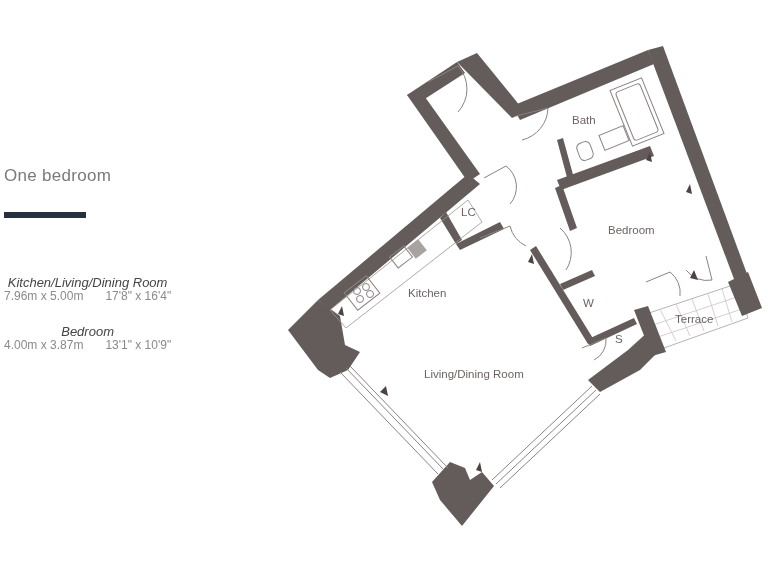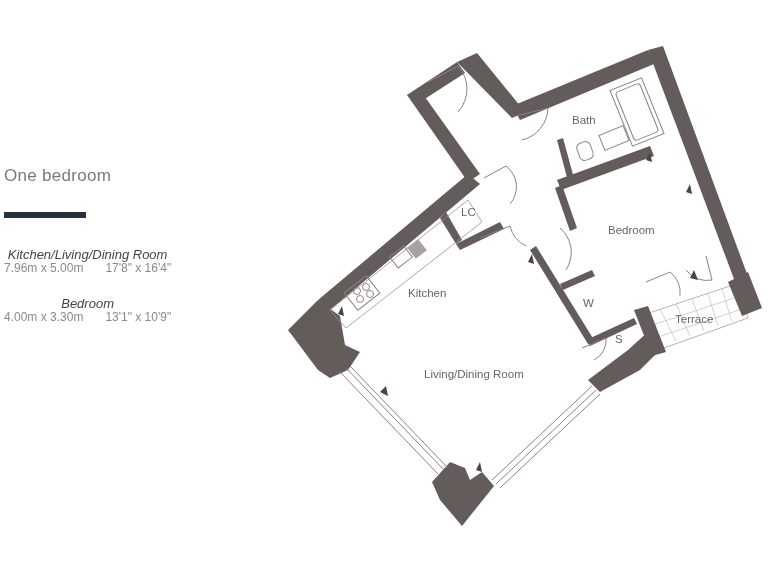--- a/index.html
+++ b/index.html
@@ -1,21 +1,21 @@
 <!DOCTYPE html>
 <html><head>
 <meta charset="utf-8">
 <style>
   html, body { margin:0; padding:0; background:#ffffff; }
   body { width:768px; height:576px; position:relative; overflow:hidden; font-family:"Liberation Sans", "DejaVu Sans", sans-serif; }
   .info { position:absolute; left:4px; top:166px; color:#666;text-align:center; }
   .title { font-size:17px; color:#7a7a7a; letter-spacing:0.3px; font-weight:300; }
   .rule { position:absolute; left:0; top:46px; width:82px; height:6px; background:#25313f; }
   .room-block { position:absolute; left:0; }
-  .room-name { font-size:13px; font-style:italic; color:#444; line-height:14px; }
+  .room-name { font-size:13px; font-style:italic; color:#444; line-height:14px;margin-top:28px; }
   .room-dims { font-size:12px; color:#8a8a8a; line-height:13px; white-space:pre; }
   .dim-imp { margin-left:22px; }
   svg.plan { position:absolute; left:0; top:0; }
   .lbl { font-family:"Liberation Sans", "DejaVu Sans", sans-serif; font-size:11.5px; fill:#6b6462; }
   .wall { fill:#645c5a; }
   .thin { fill:none; stroke:#8b8381; stroke-width:1; }
   .thin2 { fill:none; stroke:#9b9391; stroke-width:0.8; }
   .grid { stroke:#c9c4c2; stroke-width:0.8; fill:none; }
 </style>
 </head>
@@ -25,21 +25,21 @@
   <div class="title">One bedroom</div>
   <div class="rule"></div>
 
   <div class="room-block" style="top:82px;">
     <div class="room-name">Kitchen/Living/Dining Room</div>
     <div class="room-dims"><span>7.96m x 5.00m</span><span class="dim-imp">17'8" x 16'4"</span></div>
   </div>
 
   <div class="room-block" style="top:131px;">
     <div class="room-name">Bedroom</div>
-    <div class="room-dims"><span>4.00m x 3.30m</span><span class="dim-imp">13'1" x 10'9"</span></div>
+    <div class="room-dims"><span>4.00m x 3.87m</span><span class="dim-imp">13'1" x 10'9"</span></div>
   </div>
 </div>
 
 <svg class="plan" width="768" height="576" viewBox="0 0 768 576">
 
   <g>
     <polygon points="646,314 736,284 748,318 664,348" fill="#ffffff" stroke="#b9b3b1" stroke-width="1"></polygon>
     <line class="grid" x1="660" y1="309" x2="676" y2="341"></line>
     <line class="grid" x1="676" y1="304" x2="690" y2="336"></line>
     <line class="grid" x1="692" y1="299" x2="704" y2="331"></line>

